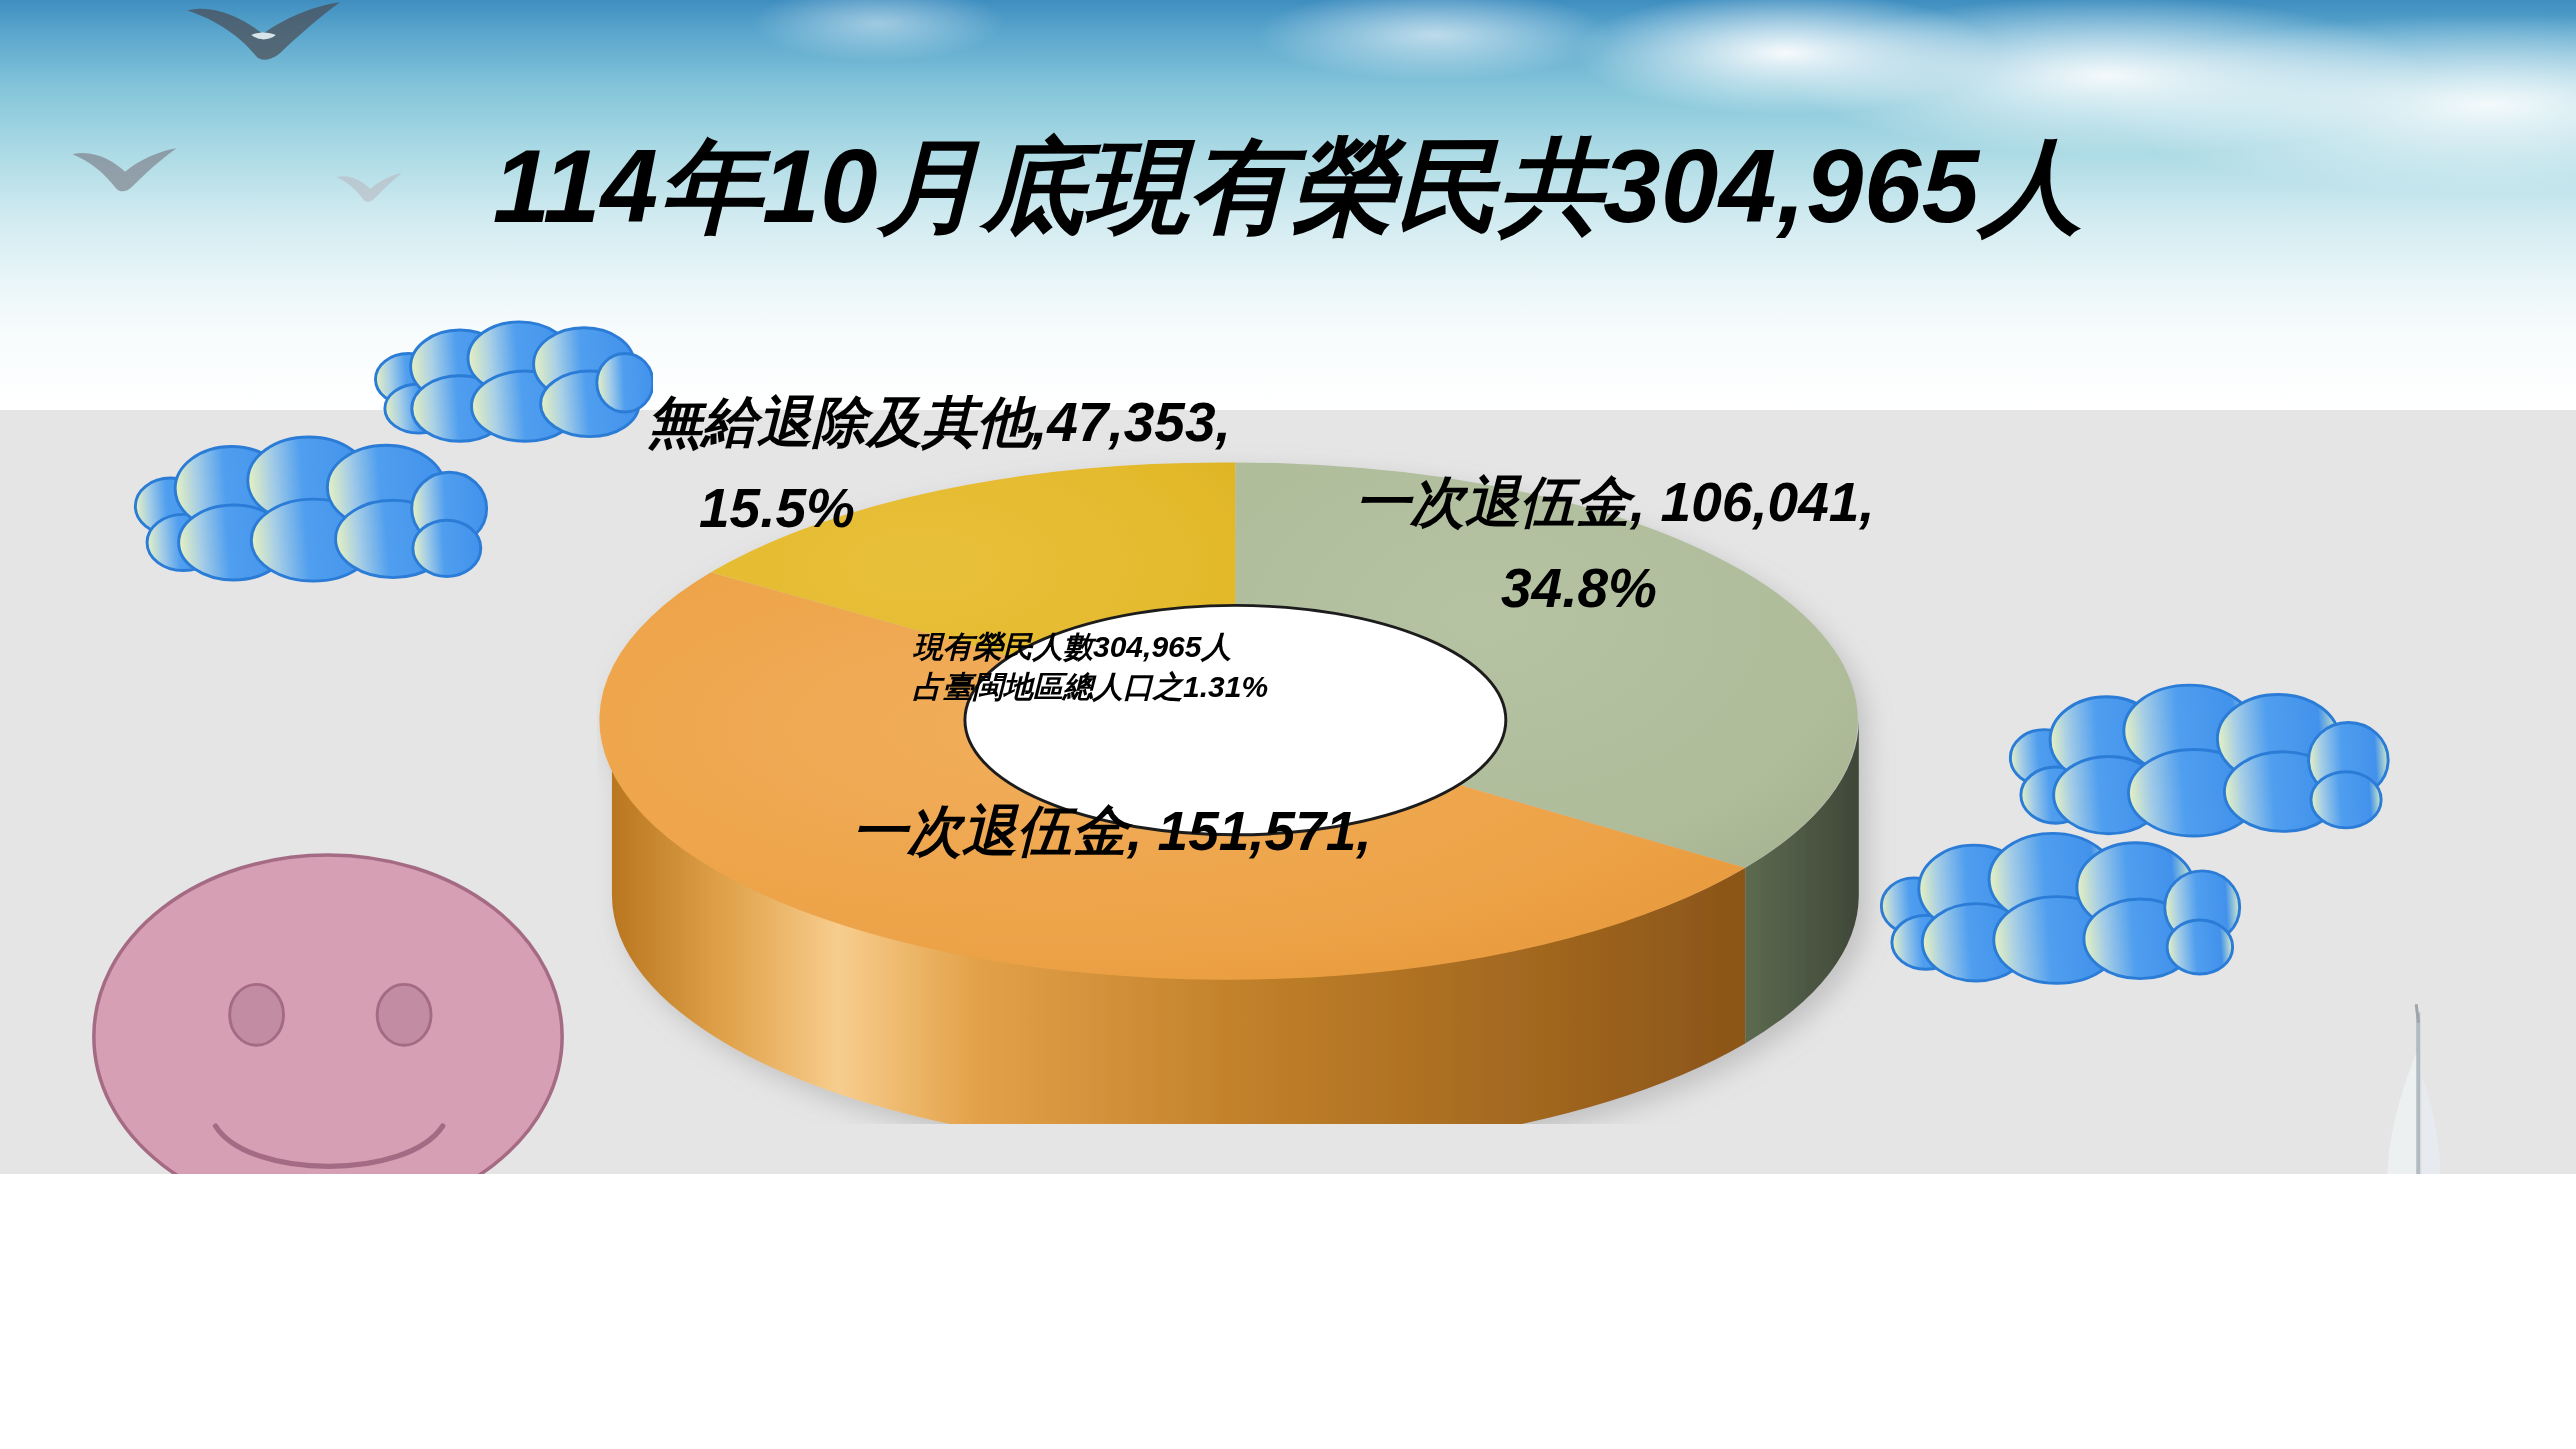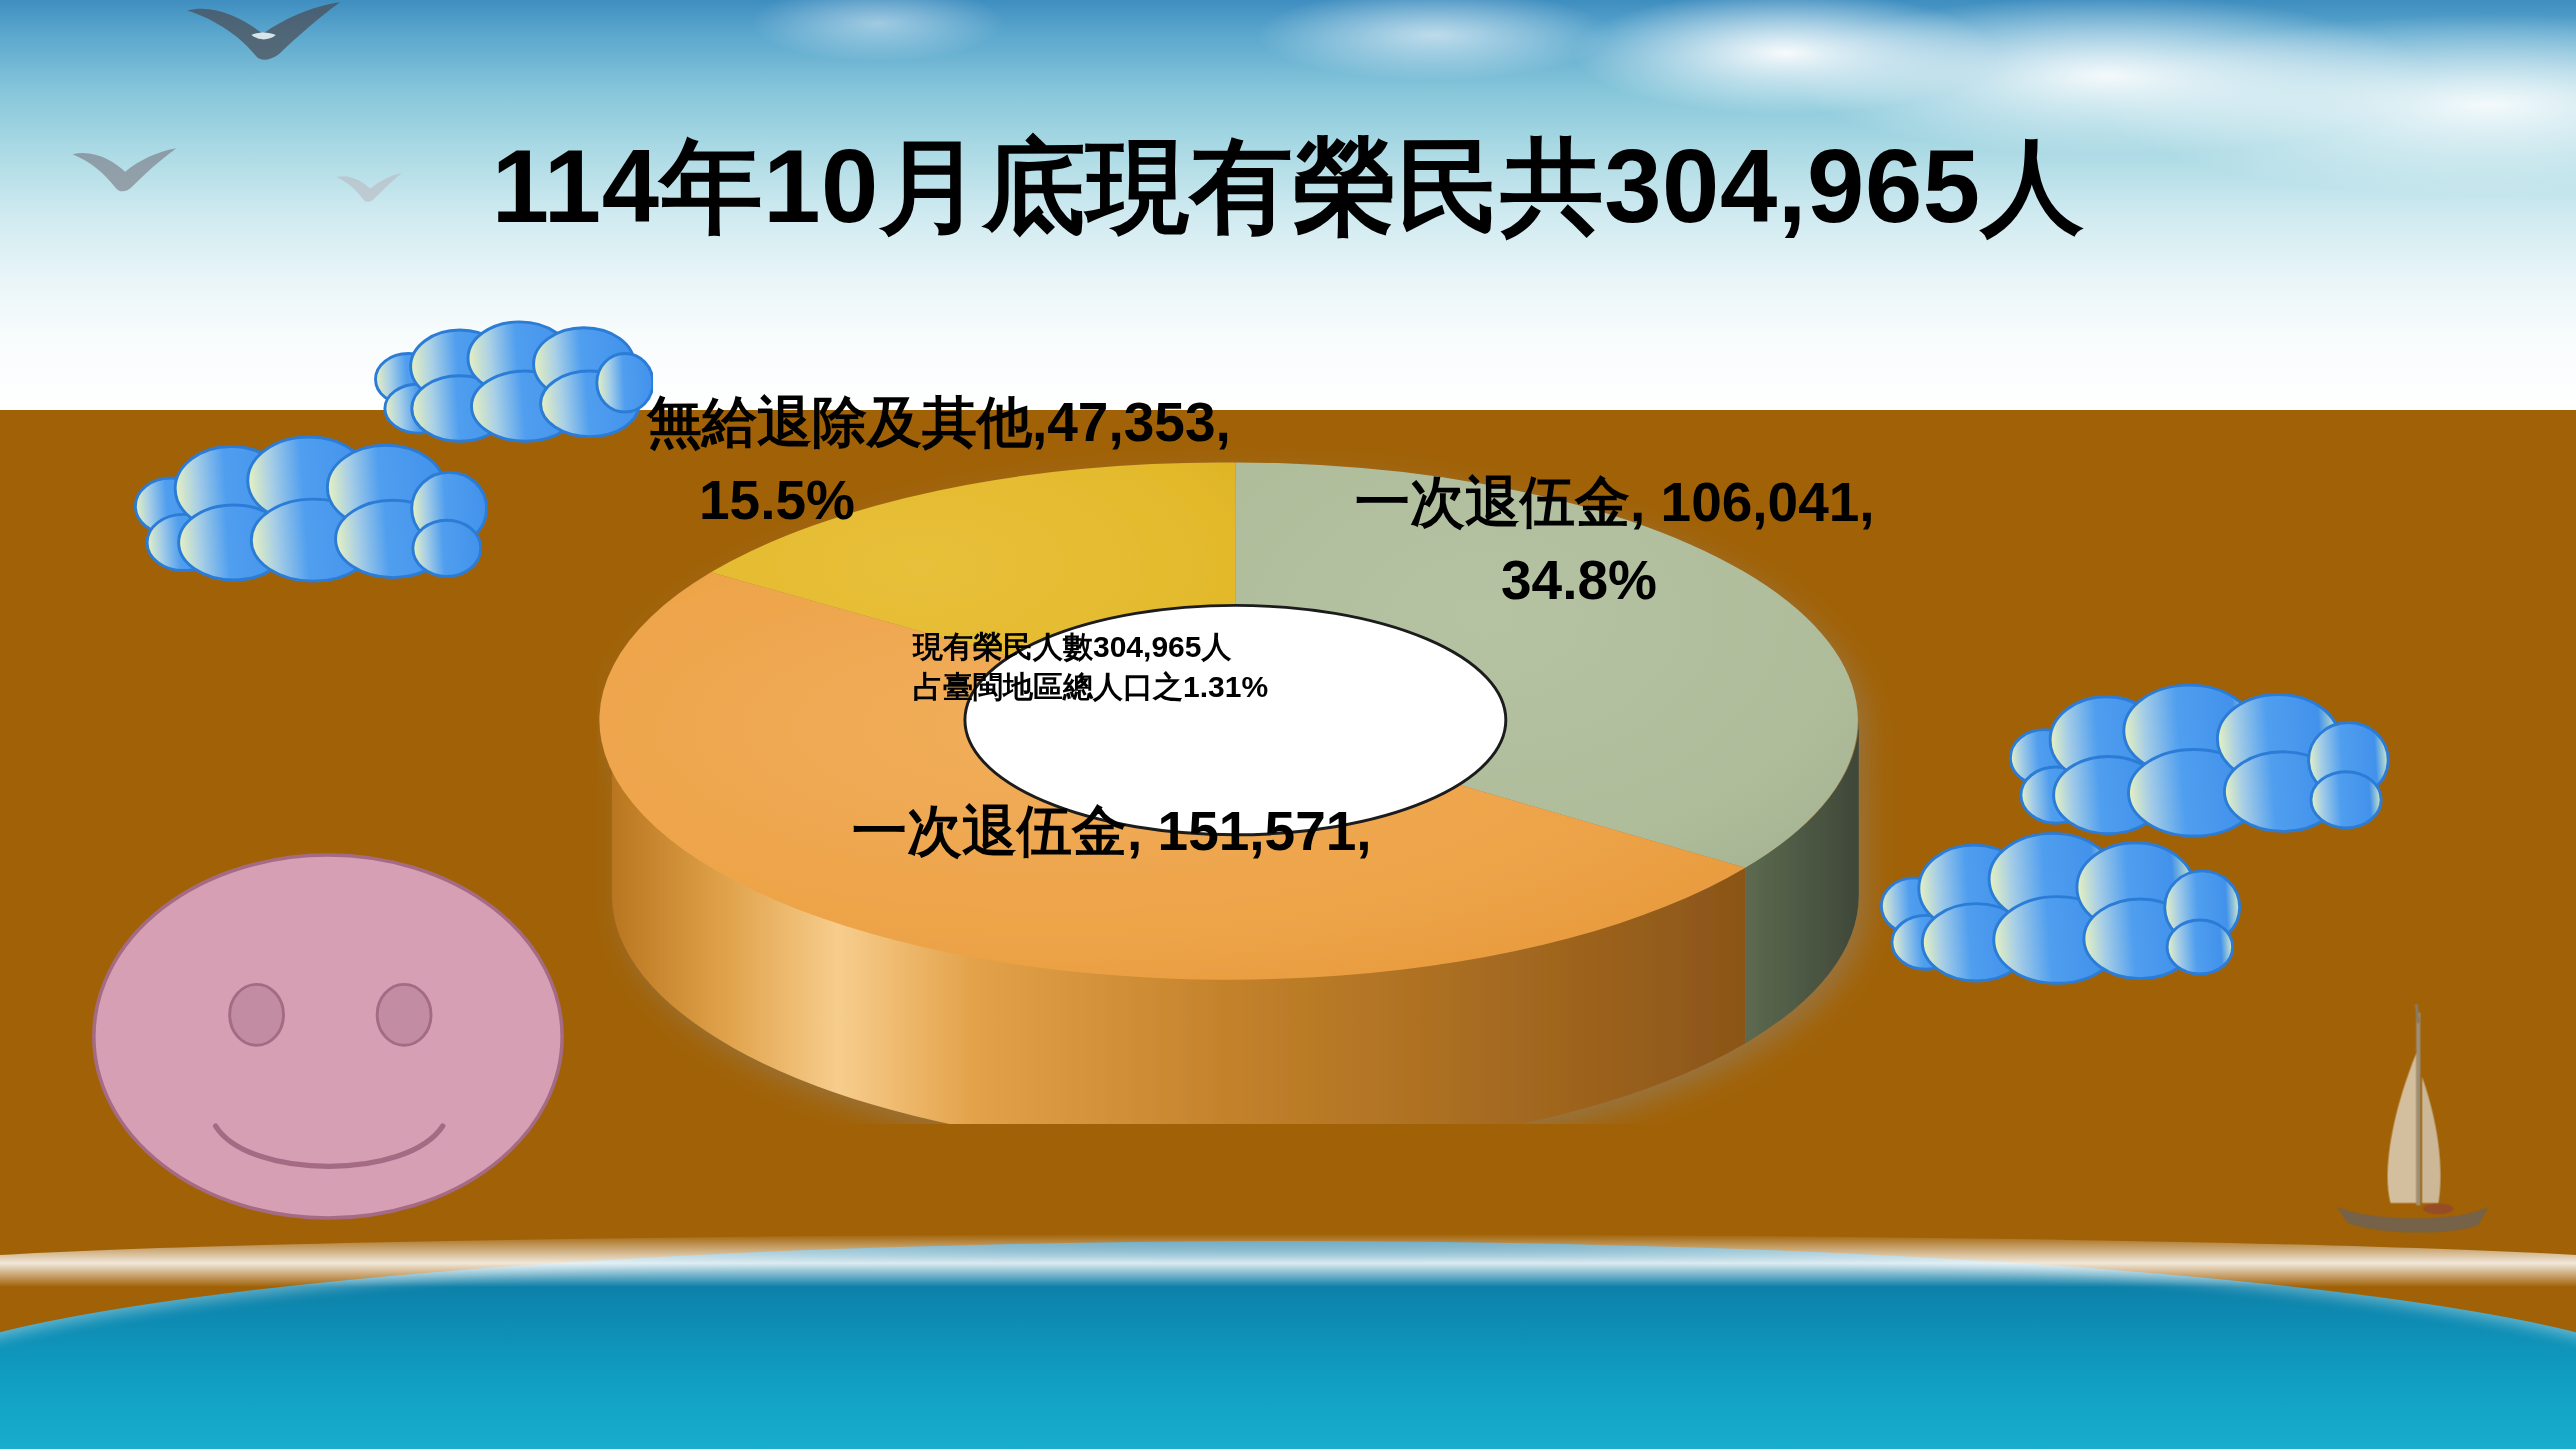--- a/index.html
+++ b/index.html
@@ -3,24 +3,25 @@
 <meta charset="utf-8">
 <style>
   html, body {
     margin: 0;
     padding: 0;
     background: #ffffff;
   }
   #stage {
     position: relative;
     width: 2576px;
-    height: 1449px;
+    height: 1174px;
     overflow: hidden;
     font-family: "Liberation Sans", "DejaVu Sans", sans-serif;
-    background: #a16207;
+    background: #e5e5e5;
+    font-style: italic;
   }
 
   
   .sky {
     position: absolute;
     left: 0; top: 0;
     width: 2576px; height: 410px;
     background: linear-gradient(to bottom,
         #3f8ec0 0%,
         #5aa6cd 8%,
@@ -97,21 +98,21 @@
 
   
   .dlabel {
     position: absolute;
     color: #000000;
     font-weight: 700;
     font-size: 55px;
     line-height: 1.42;
     white-space: nowrap;
   }
-  .dlabel .l2 { display: block; }
+  .dlabel .l2 { display: block; margin-top: 8px; }
 
   .label-yellow { left: 647px; top: 383px; text-align: left; }
   .label-yellow .l2 { padding-left: 52px; }
   .label-green  { left: 1355px; top: 463px; text-align: left; }
   .label-green .l2 { padding-left: 146px; }
   .label-orange { left: 852px; top: 792px; text-align: right; }
   .label-orange .l2 { padding-left: 152px; }
 
   
   .centre-text {

